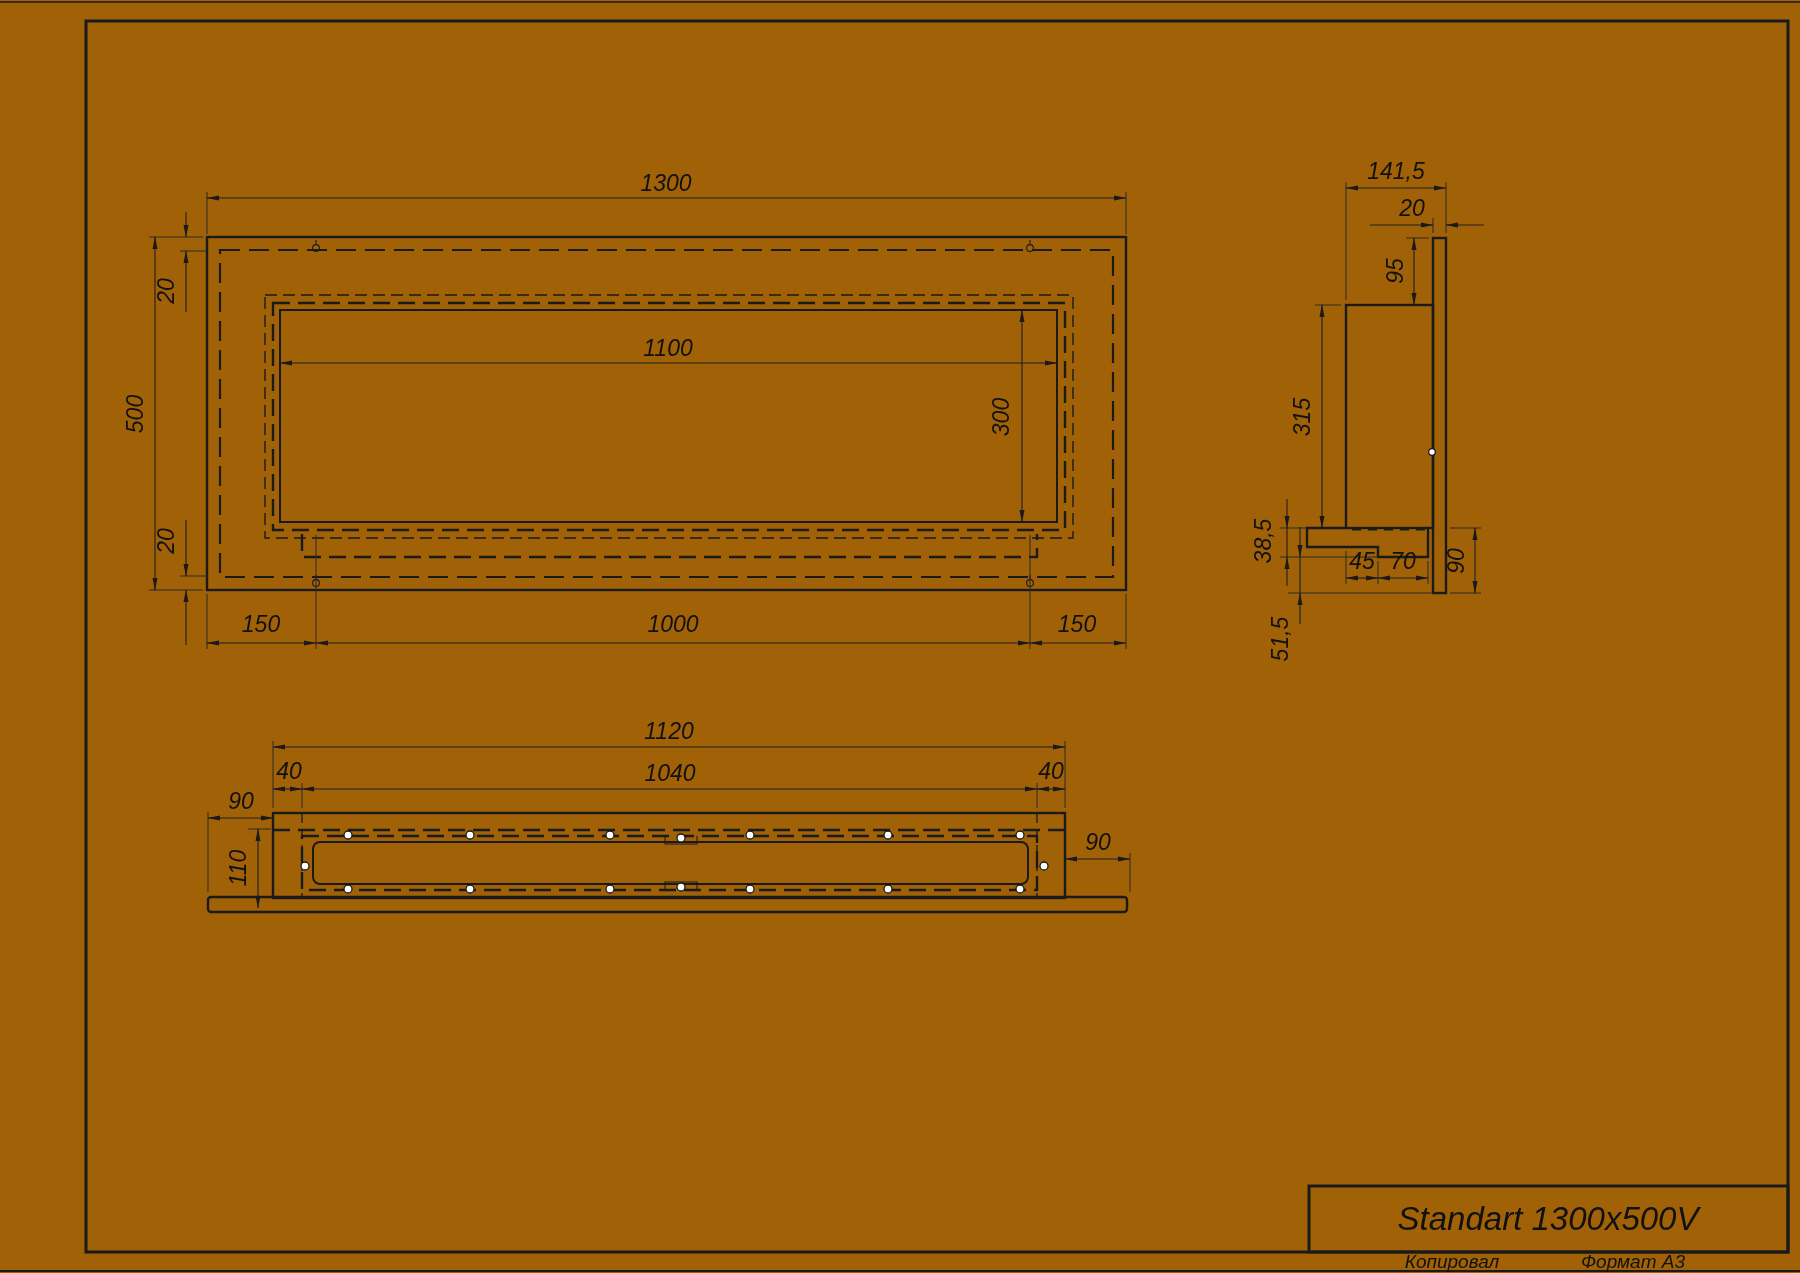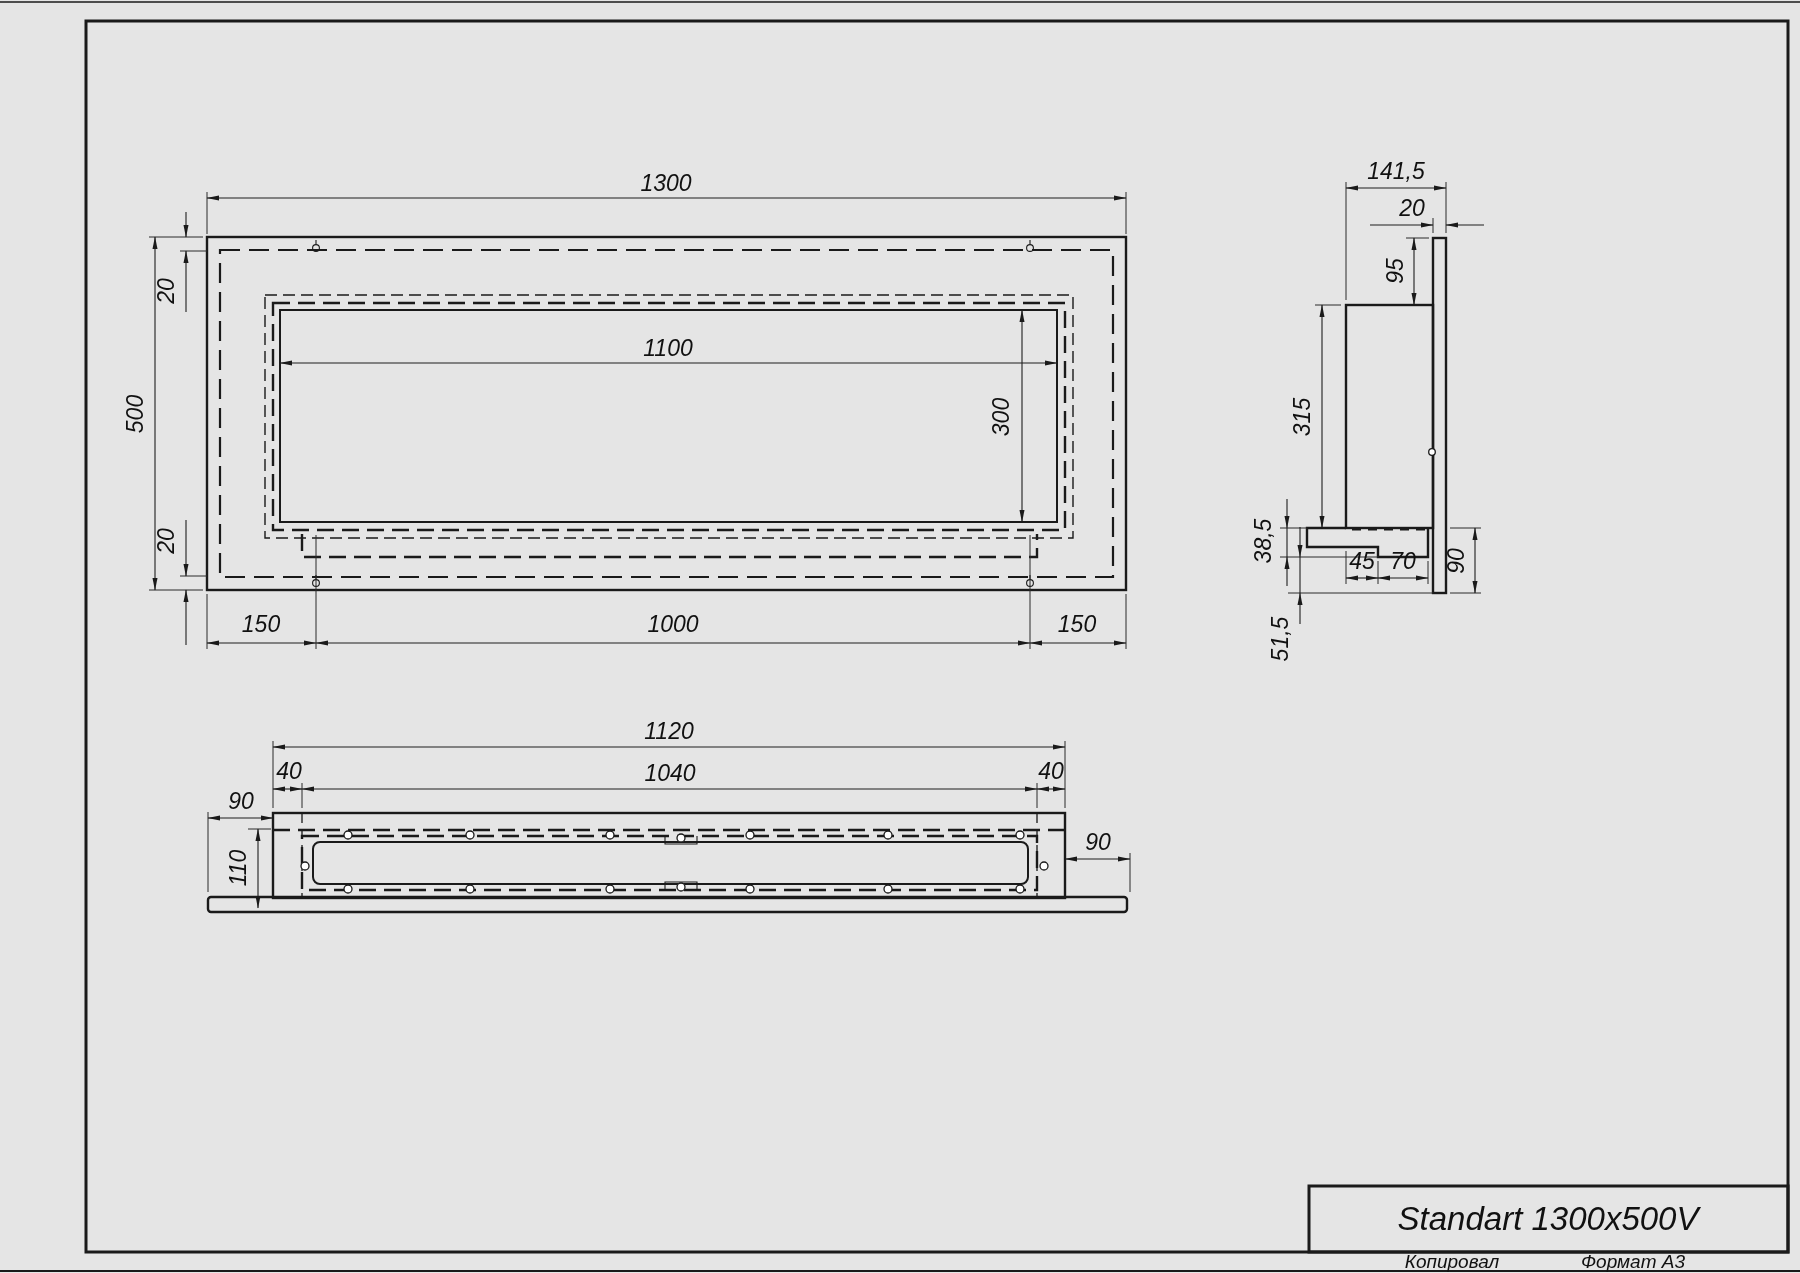--- a/index.html
+++ b/index.html
@@ -1,16 +1,16 @@
 <!DOCTYPE html>
 <html><head>
 <meta charset="utf-8">
 <style>
   html,body{margin:0;padding:0;background:#ffffff;}
-  #page{position:relative;width:1800px;height:1273px;background:#e5e5e5;overflow:hidden;}
+  #page{position:relative;width:1800px;height:1273px;background:#a16207;overflow:hidden;}
   svg{display:block}
   .ln{stroke:#1a1a1a;fill:none;stroke-linecap:butt}
   .w3{stroke-width:3}
   .w25{stroke-width:2.4}
   .w2{stroke-width:2}
   .thin{stroke-width:1.1}
   .ext{stroke-width:1;stroke:#2b2b2b}
   .dim{stroke-width:1.1;stroke:#1f1f1f}
   .d1{stroke-dasharray:20 9;stroke-width:2.2}
   .d2{stroke-dasharray:17 8;stroke-width:2.4}

